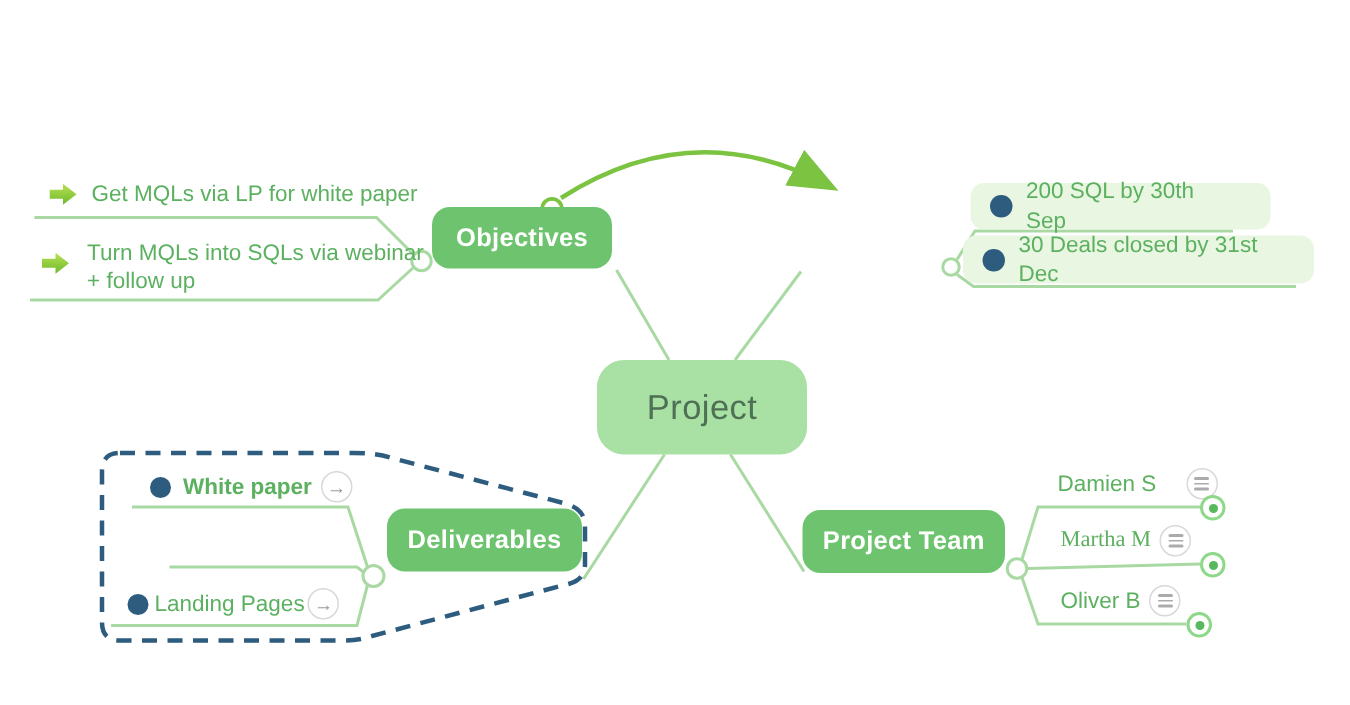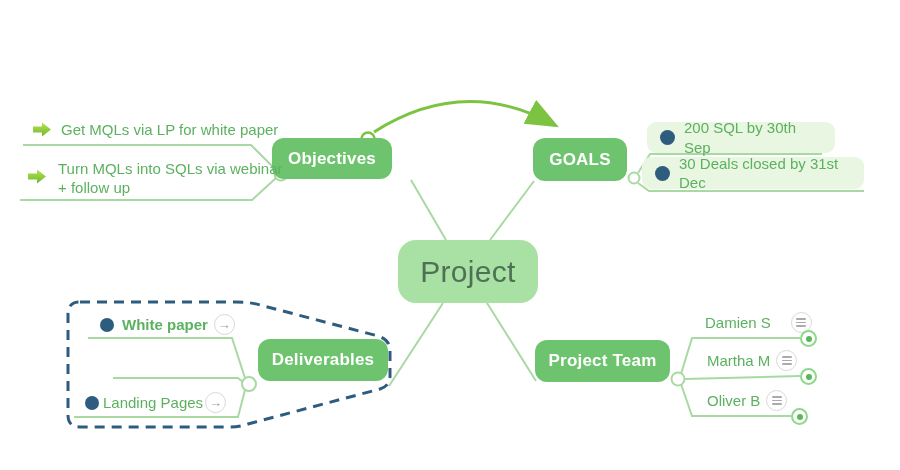--- a/index.html
+++ b/index.html
@@ -8,53 +8,53 @@
     font-family:"Liberation Sans","DejaVu Sans",sans-serif;
   }
   .wires{position:absolute;left:0;top:0;}
   .node{
     position:absolute;display:flex;align-items:center;justify-content:center;
     background:#6ec46e;color:#ffffff;font-weight:bold;font-size:17px;
     border-radius:12px;letter-spacing:.2px;cursor:default;
   }
   #node-root{
     left:398px;top:240px;width:140px;height:63px;border-radius:18px;
-    background:#a9e0a3;color:#4e7156;font-weight:400;font-size:30px;letter-spacing:.3px;
-  }
-  #node-objectives{left:272px;top:138px;width:120px;height:41px;}
+    background:#a9e0a3;color:#4e7156;font-weight:400;font-size:23px;letter-spacing:.3px;
+  }
+  #node-objectives{left:288px;top:138px;width:120px;height:41px;}
   #node-goals{left:533px;top:138px;width:94px;height:43px;}
   #node-deliverables{left:258px;top:339px;width:130px;height:42px;}
   #node-team{left:535px;top:340px;width:135px;height:42px;text-align:center;}
 
   .leaf-text{color:#5cb160;font-size:15px;line-height:1.27;}
   .row{position:absolute;display:flex;align-items:center;}
 
   
   #leaf-obj-1{left:33px;top:120px;align-items:flex-start;gap:9px;}
   #leaf-obj-1 .ga{margin-top:2px;}
   #leaf-obj-2{left:28px;top:159px;gap:11px;}
   #leaf-obj-2 .leaf-text{width:230px;}
 
   
   .pill{
     position:absolute;display:flex;align-items:center;gap:9px;
-    background:#e9f6e1;border-radius:9px;padding:0 12px 0 13px;
+    background:#e9f6e1;border-radius:9px;padding:0 24px 0 13px;
   }
   #pill-goal-1{left:647px;top:122px;height:31px;width:163px;}
   #pill-goal-2{left:642px;top:157px;height:32px;width:197px;}
 
   
   #deliv-row-1{left:100px;top:312px;height:25px;gap:8px;font-weight:bold;}
   #deliv-row-2{left:127px;top:351px;height:25px;gap:8px;}
   #deliv-row-3{left:85px;top:390px;height:25px;gap:4px;}
   .row .link-circle{margin-left:-2px;}
 
   
   #team-row-1{left:705px;top:312px;height:21px;gap:20px;}
-  #team-row-2{left:707px;top:350px;height:21px;gap:6px;}
+  #team-row-2{left:707px;top:350px;height:21px;gap:6px;font-family:Liberation Serif, serif;}
   #team-row-3{left:707px;top:390px;height:21px;gap:6px;}
 
   .dot{width:14px;height:14px;border-radius:50%;background:#2d5c7f;flex:0 0 auto;}
   .dot.sm{width:15px;height:15px;}
 
   .link-circle{
     width:21px;height:21px;box-sizing:border-box;border:1.5px solid #d8d8d8;border-radius:50%;
     background:#fff;color:#9c9c9c;font-size:13px;line-height:1;
     display:flex;align-items:center;justify-content:center;flex:0 0 auto;
   }
@@ -123,21 +123,20 @@
     <g fill="#ffffff" stroke="#a9d9a3" stroke-width="2">
       <circle cx="281" cy="174" r="6.5"></circle>
       <circle cx="634" cy="178" r="5.5"></circle>
       <circle cx="249" cy="384" r="7"></circle>
       <circle cx="678" cy="379" r="6.5"></circle>
     </g>
   </svg>
 
   <div class="node" id="node-root">Project</div>
   <div class="node" id="node-objectives">Objectives</div>
-  <div class="node" id="node-goals">GOALS</div>
   <div class="node" id="node-deliverables">Deliverables</div>
   <div class="node" id="node-team">Project Team</div>
 
   <div class="row" id="leaf-obj-1">
     <span class="ga">
       <svg width="19" height="15" viewBox="0 0 19 15">
           <path d="M0 4.5 L9 4.5 L9 0.5 L18 7.5 L9 14.5 L9 10.5 L0 10.5 Z" fill="url(#ga1)"></path>
         </svg>
     </span>
     <span class="leaf-text">Get MQLs via LP for white paper</span>

